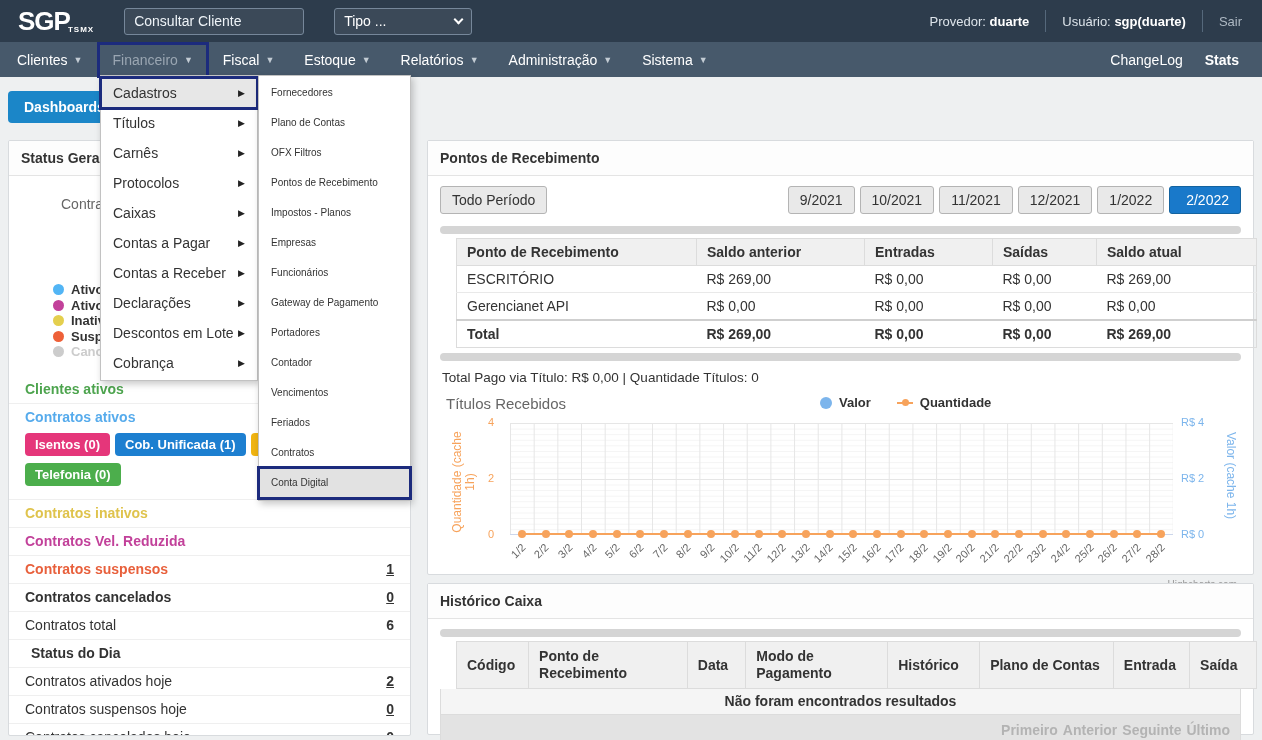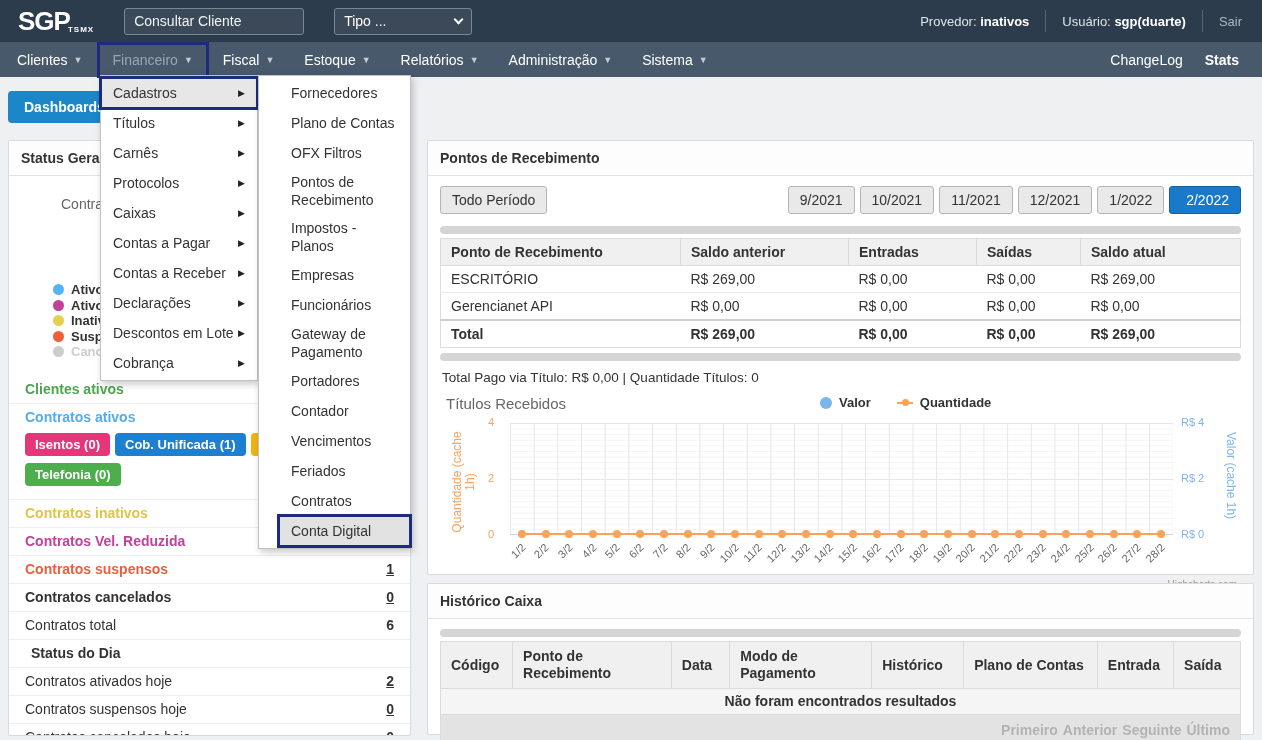--- a/index.html
+++ b/index.html
@@ -56,33 +56,33 @@
   .badge { display:inline-block; padding:4px 10px; border-radius:4px; color:#fff; font-weight:bold; font-size:13px; margin:0 5px 7px 0; cursor:pointer; }
 
   
   .menu { position:absolute; background:#fff; border:1px solid #c2c2c2; box-shadow:2px 3px 7px rgba(0,0,0,0.22); z-index:40; padding:2px 0; }
   #menu-financeiro { left:100px; top:75px; width:158px; }
   #menu-cadastros { left:258px; top:75px; width:153px; }
   .menu-item { display:flex; justify-content:space-between; align-items:center; padding:0 12px; height:30px; font-size:14px; color:#333; cursor:pointer; }
   .menu-item .arrow { font-size:9px; color:#222; }
   .menu-item.selected { background:#e7e7e7; }
   .menu-item.annotated { outline:3px solid #1c2b7d; outline-offset:-1px; }
-  .submenu-item { display:flex; align-items:center; padding:5px 12px; min-height:30px; font-size:14px; color:#333; cursor:pointer; line-height:18px;margin-left:20px; }
+  .submenu-item { display:flex; align-items:center; padding:5px 12px; min-height:30px; font-size:10px; color:#333; cursor:pointer; line-height:18px; }
   .submenu-item.selected { background:#e2e2e2; }
   .submenu-item.annotated { outline:3px solid #1c2b7d; outline-offset:-1px; }
 
   
   #receb-panel { left:427px; top:140px; width:827px; height:435px; }
   #receb-body { padding:10px 12px 0 12px; }
   #controls-row { display:flex; justify-content:space-between; align-items:center; margin-bottom:12px; }
   .btn { display:inline-block; padding:5px 11px; border:1px solid #b4b4b4; background:#e9e9e9; border-radius:3px; font-size:14px; color:#333; cursor:pointer; }
   #month-buttons { display:flex; gap:5px; }
   .btn.active { background:#1979ca; border-color:#14639f; color:#fff;padding-left:16px; }
   .rail { height:8px; background:#d5d5d5; border-radius:4px; margin:2px 0 4px 0; }
-  table { width:100%; border-collapse:collapse; font-size:14px; }
+  table { width:100%; border-collapse:collapse; font-size:14px;margin-left:16px; }
   #receb-table { border:1px solid #dcdcdc; }
   #receb-table th { background:#f0f0f0; border:1px solid #dcdcdc; text-align:left; font-weight:bold; padding:5px 10px; }
   #receb-table td { padding:5px 10px; border-top:1px solid #e9e9e9; }
   #receb-table tr.total td { font-weight:bold; border-top:2px solid #cfcfcf; }
   #receb-summary { font-size:13.5px; margin:9px 0 2px 2px; }
 
   
   #chart { position:relative; height:205px; margin-top:2px; }
   #chart-title { position:absolute; left:6px; top:8px; color:#666; font-size:15px; }
   #chart-legend { position:absolute; left:380px; top:8px; display:flex; gap:26px; align-items:center; }
@@ -126,21 +126,21 @@
 <div id="app">
 
   <div id="topbar">
     <div id="logo"><span>SGP</span><span class="sub">TSMX</span></div>
     <input id="search-input" placeholder="Consultar Cliente" style="">
     <div id="tipo-select">
       <span>Tipo ...</span>
       <span class="chev"></span>
     </div>
     <div id="topbar-right">
-      <span><span>Provedor:</span> <b>inativos</b></span>
+      <span><span>Provedor:</span> <b>duarte</b></span>
       <span class="sep"></span>
       <span><span>Usuário:</span> <b>sgp(duarte)</b></span>
       <span class="sep"></span>
       <span id="sair">Sair</span>
     </div>
   </div>
 
   <div id="navbar">
     <div id="nav-left" style="display:flex;align-items:center;">
         <div class="nav-item">

